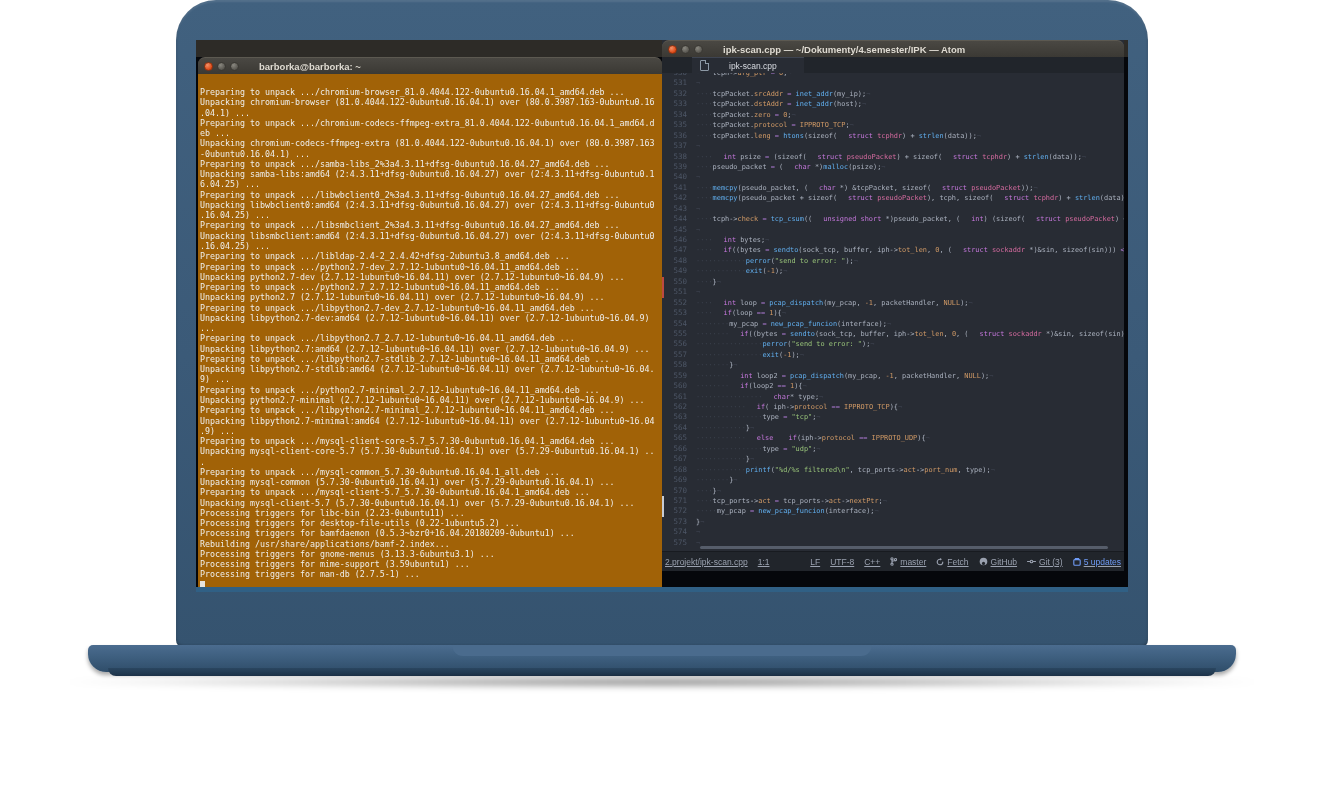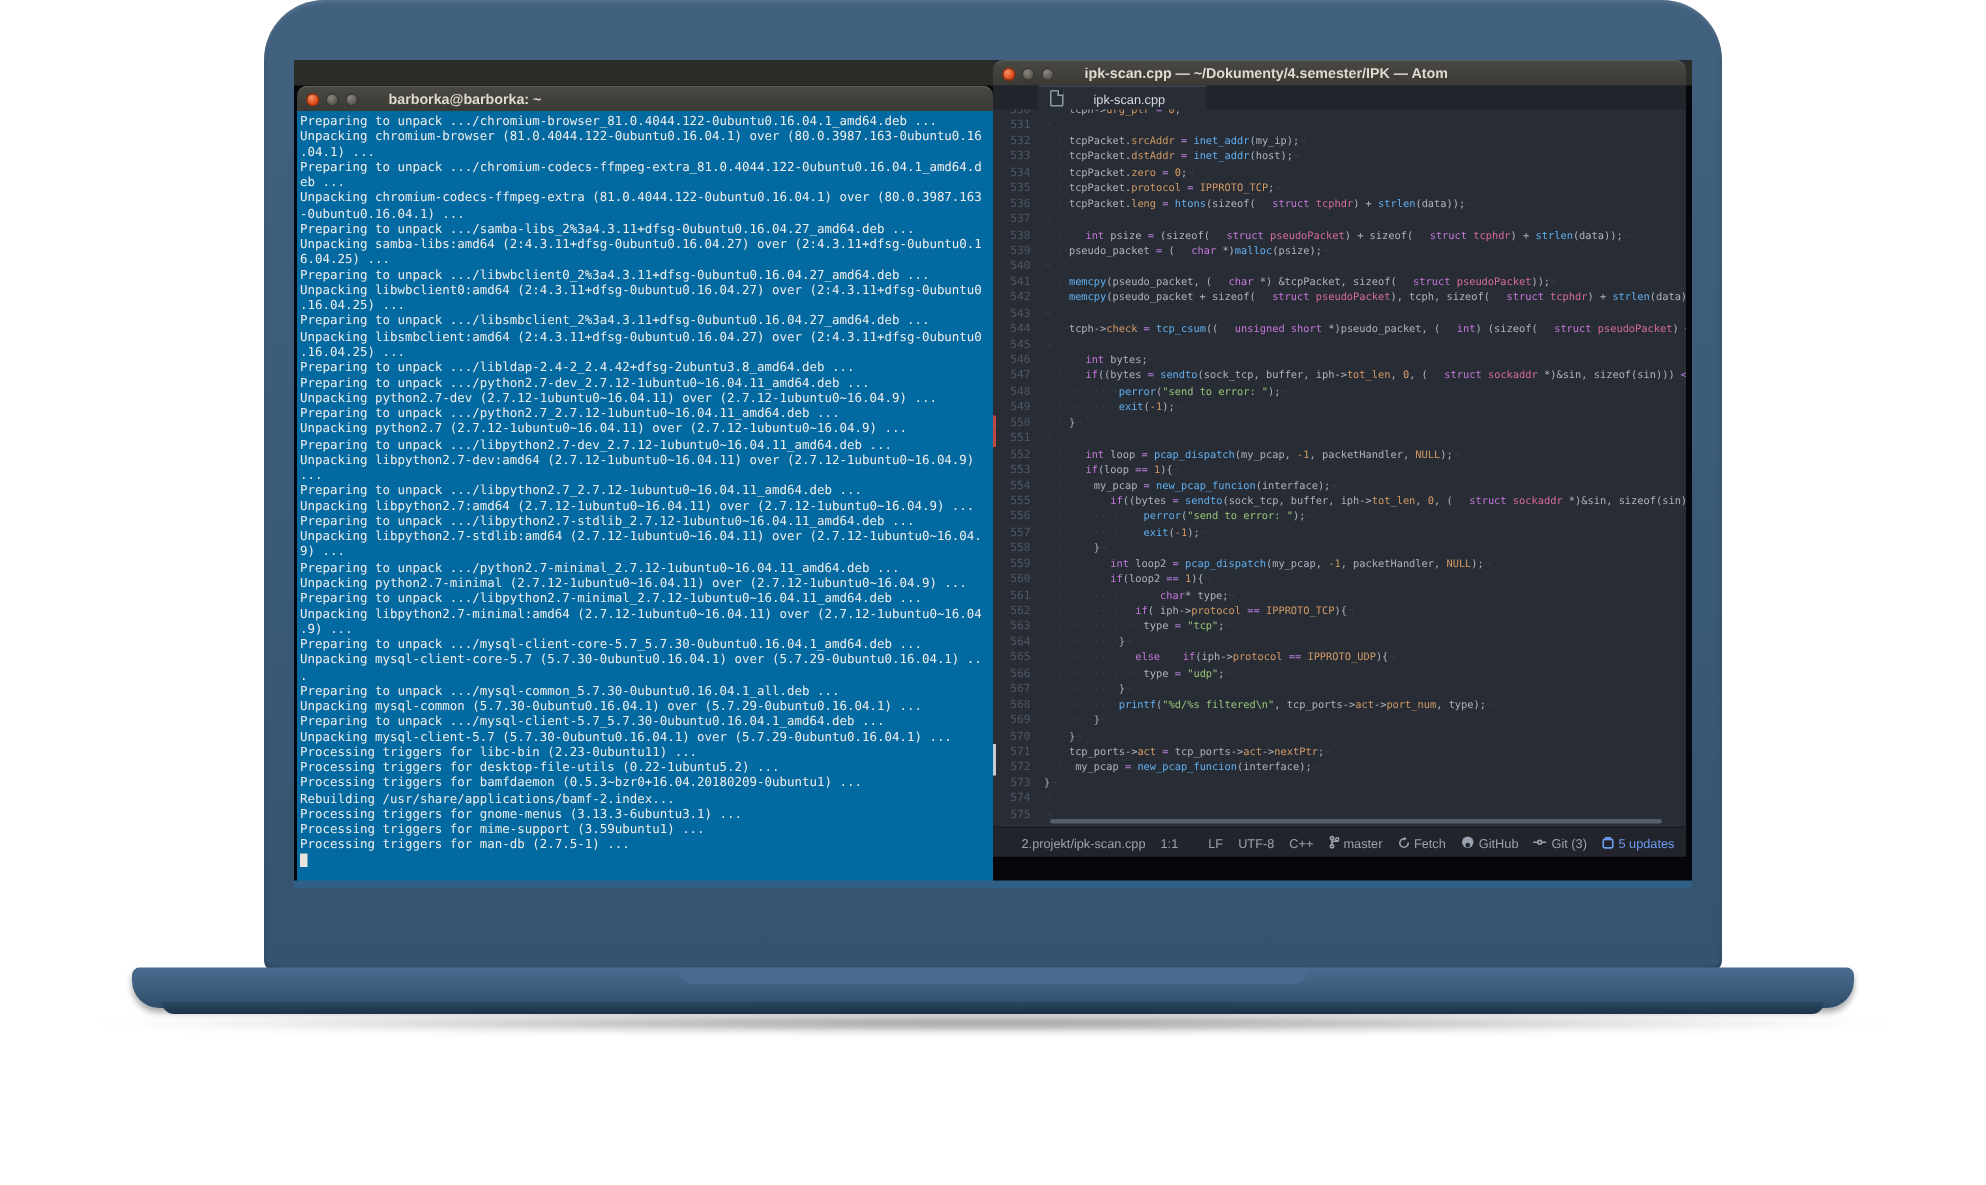--- a/index.html
+++ b/index.html
@@ -40,21 +40,21 @@
   
   .titlebar{height:17px;background:linear-gradient(180deg,#4a4843 0%,#3b3934 100%);
             border-top:1px solid #5c5951;border-radius:7px 7px 0 0;
             display:flex;align-items:center;box-sizing:border-box;padding-left:6px;}
   .wbtn{width:9px;height:9px;border-radius:50%;margin-right:4px;box-sizing:border-box;}
   .wbtn.close{background:radial-gradient(circle at 35% 30%,#f2926a,#dd4814 70%);border:1px solid #8f3110;}
   .wbtn.gray{background:radial-gradient(circle at 35% 30%,#8a8880,#55534d 75%);border:1px solid #3a3833;}
   .wtitle{color:#dfdbd2;font-size:9.5px;font-weight:bold;margin-left:16px;white-space:nowrap;overflow:hidden;}
   
   .term{position:absolute;left:2px;top:17px;width:464px;height:531px;}
-  .term-body{height:514px;background:#0369a1;overflow:hidden;padding:1px 0 0 2px;box-sizing:border-box;}
+  .term-body{height:514px;background:#a16207;overflow:hidden;padding:13px 0 0 2px;box-sizing:border-box;}
   .tline{font-family:"DejaVu Sans Mono",monospace;font-size:8.3px;line-height:10.26px;
          color:#eeeeec;white-space:pre;}
   .tcursor{display:inline-block;width:5px;height:9px;background:#e8e4dc;vertical-align:middle;}
   
   .atom{position:absolute;left:466px;top:0;width:462px;height:531px;background:#282c34;}
   .tabbar{height:16px;background:#21252b;display:flex;align-items:flex-end;}
   .tab{margin-left:30px;height:15px;min-width:96px;background:#282c34;display:flex;align-items:center;
        gap:20px;padding:0 8px;border-top:1px solid #3e4451;}
   .tab-label{color:#d7dae0;font-size:8.5px;white-space:nowrap;}
   .ficon{width:7px;height:9px;border:1px solid #8d99a5;border-radius:1px;position:relative;}
@@ -68,21 +68,21 @@
   .gmark{position:absolute;left:0;top:0;width:2px;height:100%;}
   .gmark.r{background:#bd4a40;}
   .gmark.w{background:#c8ccd4;}
   .cline{flex:1;font-family:"DejaVu Sans Mono",monospace;font-size:6.9px;white-space:pre;overflow:hidden;}
   .ind{color:#3a3f4b;}
   .eol{color:#3a3f4b;}
   .tk-d{color:#abb2bf;} .tk-k{color:#c678dd;padding-left:11px;} .tk-f{color:#61afef;} .tk-p{color:#d19a66;}
   .tk-n{color:#d19a66;} .tk-s{color:#98c379;} .tk-y{color:#d66ba0;} .tk-o{color:#b07cd8;}
   .hscroll{position:absolute;left:38px;bottom:2px;width:408px;height:3px;background:#565d6a;border-radius:2px;}
   .statusbar{height:20px;background:#21252b;border-top:1px solid #181b20;display:flex;align-items:center;
-             padding:0 19px;box-sizing:border-box;color:#9aa1af;font-size:8.5px;gap:10px;}
+             padding:0 3px;box-sizing:border-box;color:#9aa1af;font-size:8.5px;gap:10px;text-decoration:underline;}
   .statusbar .grow{flex:1;}
   .sitem{display:flex;align-items:center;gap:3px;white-space:nowrap;}
   .sitem svg{display:block;}
   .blue{color:#6f9bf5;}
   svg .st{stroke:#d6d2c9;fill:none;stroke-width:1.2;stroke-linecap:round;}
   svg .stb{stroke:#9aa1af;fill:none;stroke-width:1.1;stroke-linecap:round;}
   svg .stblue{stroke:#6f9bf5;fill:none;stroke-width:1.1;stroke-linecap:round;}
 </style>
 </head>
 <body>

